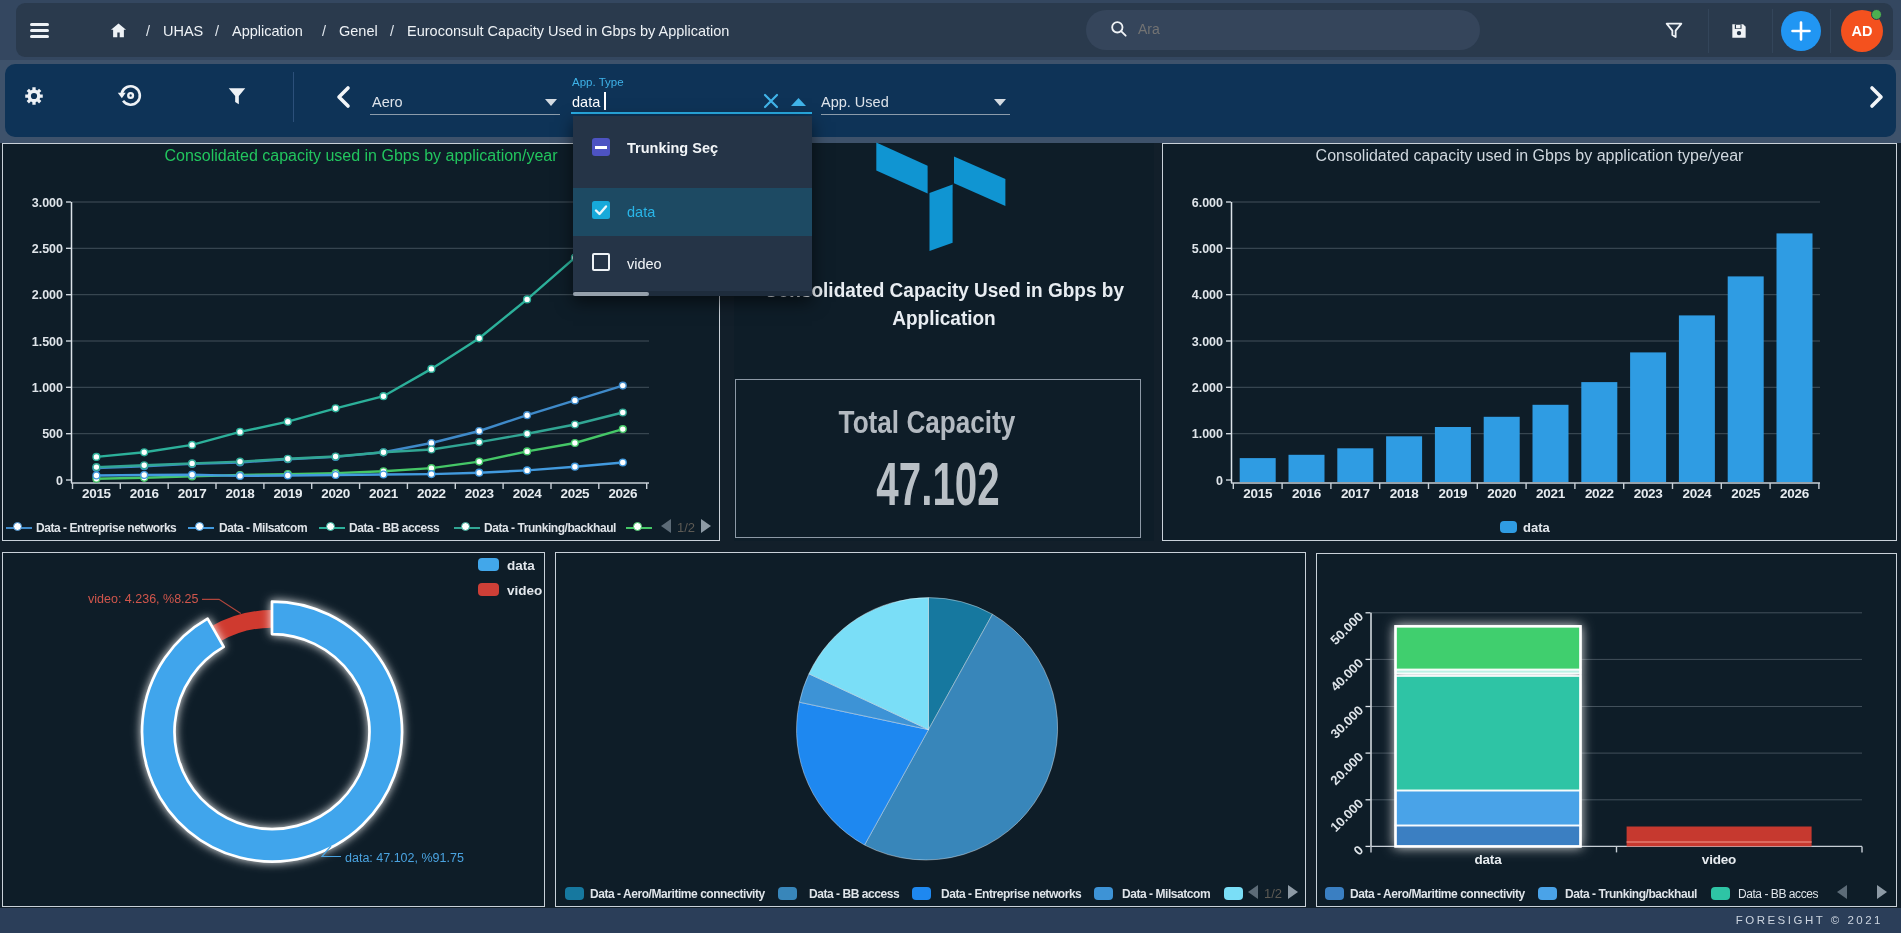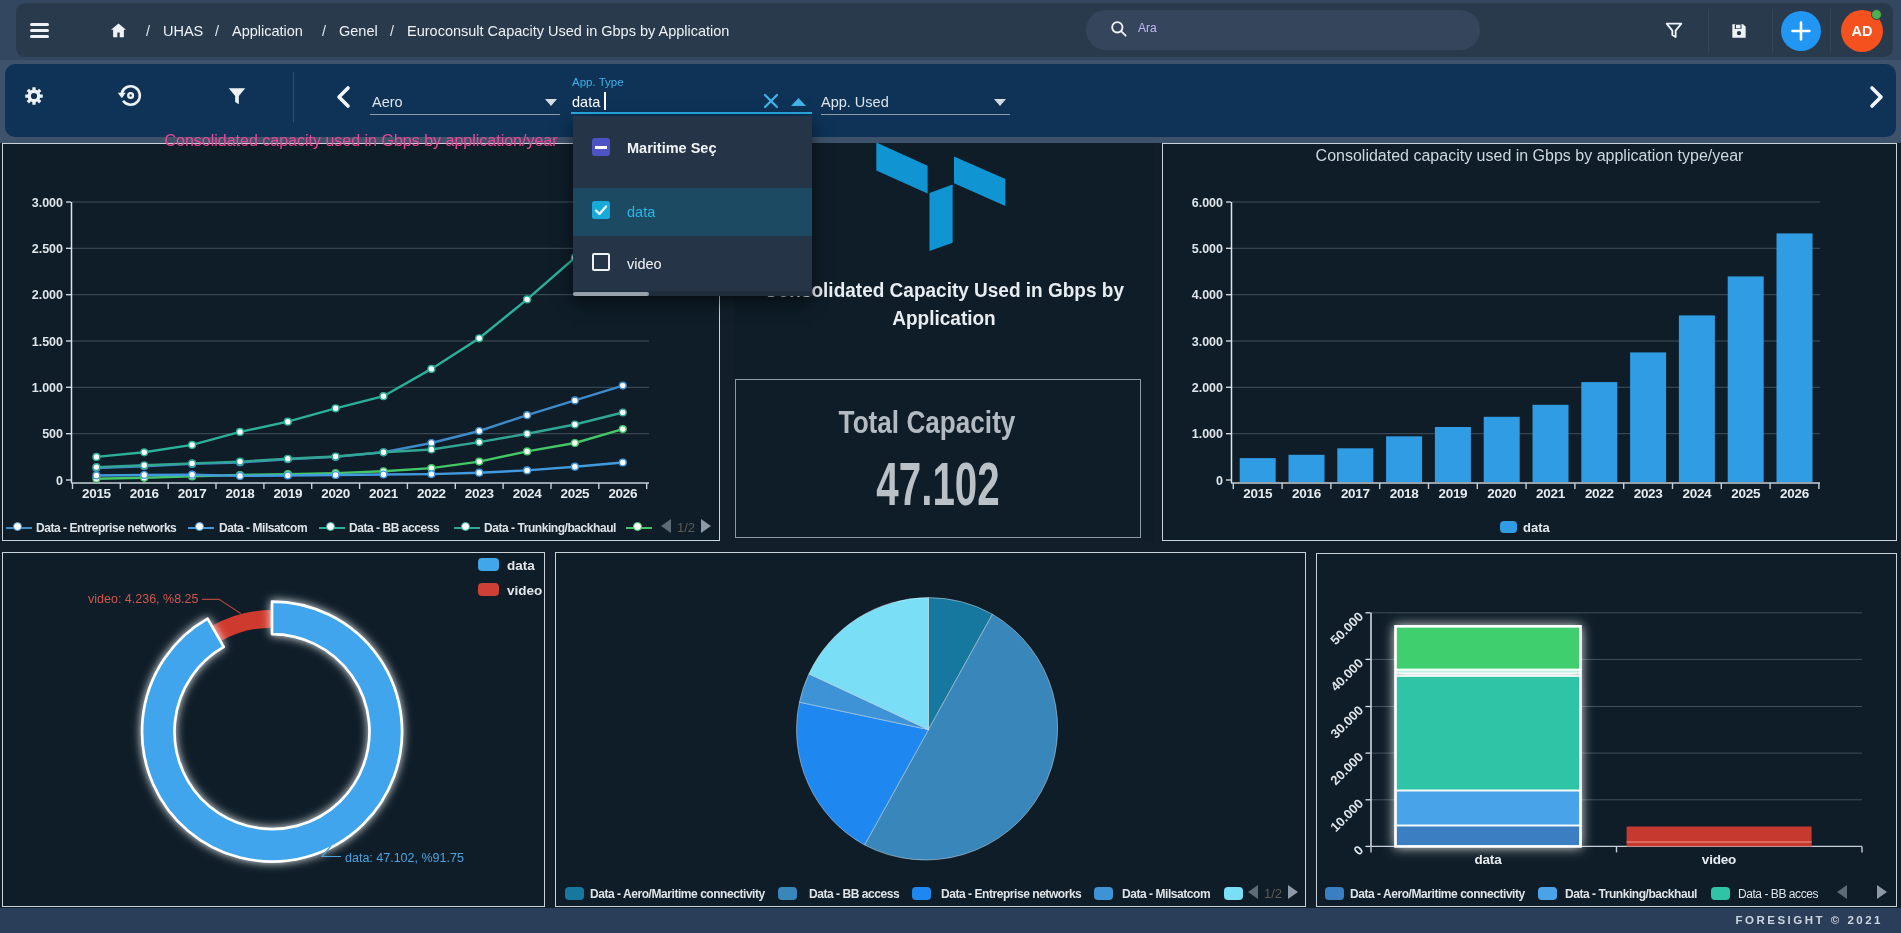--- a/index.html
+++ b/index.html
@@ -28,21 +28,21 @@
     <span class="abs" style="left:339px">Genel</span>
     <span class="abs" style="left:390px;color:#dfe5ec">/</span>
     <span class="abs" style="left:407px">Euroconsult Capacity Used in Gbps by Application</span>
   </div>
 
 <div class="abs" style="left:1086px;top:10px;width:394px;height:40px;background:#35455b;border-radius:20px"></div>
 <svg class="abs" style="left:1109px;top:19px" width="20" height="20" viewBox="0 0 24 24">
     <circle cx="10" cy="10" r="6.2" fill="none" stroke="#f0f3f6" stroke-width="2.2"></circle>
     <path d="M14.8 14.8 20 20" stroke="#f0f3f6" stroke-width="2.2" stroke-linecap="round"></path>
   </svg>
-<div class="abs" style="left:1138px;top:21px;font-size:12px;color:#c4b5fd">Ara</div>
+<div class="abs" style="left:1138px;top:21px;font-size:14px;color:#737373">Ara</div>
 
 <svg class="abs" style="left:1663px;top:20px" width="22" height="22" viewBox="0 0 24 24">
     <path d="M4 4h16l-6.2 7.6v6.9l-3.6-2.2v-4.7z" fill="none" stroke="#eef2f6" stroke-width="2" stroke-linejoin="round"></path>
   </svg>
 <div class="abs" style="left:1708px;top:9px;width:1px;height:44px;background:#33455a"></div>
 <svg class="abs" style="left:1729px;top:21px" width="20" height="20" viewBox="0 0 24 24">
     <path d="M4 4h13l3 3v13H4z" fill="#f0f3f6"></path>
     <circle cx="12" cy="14.5" r="2.6" fill="#253649"></circle>
     <rect x="7" y="4" width="8" height="5.5" fill="#253649"></rect>
     <rect x="8.4" y="4.8" width="5.4" height="4" fill="#f0f3f6"></rect>
@@ -99,21 +99,21 @@
 <div class="abs" style="left:821px;top:114px;width:189px;height:1px;background:#8c9cab"></div>
 <svg class="abs" style="left:994px;top:99px" width="12" height="7" viewBox="0 0 12 7">
     <path d="M0 0h12L6 7z" fill="#d4dbe2"></path>
   </svg>
 
 <svg class="abs" style="left:1868px;top:86px" width="18" height="22" viewBox="0 0 18 22">
     <path d="M4 2l9 9-9 9" fill="none" stroke="#f2f5f8" stroke-width="3.6" stroke-linecap="round" stroke-linejoin="round"></path>
   </svg>
 
 <div class="panel" style="left:2px;top:143px;width:718px;height:398px"></div>
-<div class="abs" style="left:2px;top:132px;width:718px;text-align:center;font-size:16px;color:#ec4899">Consolidated capacity used in Gbps by application/year</div>
+<div class="abs" style="left:2px;top:147px;width:718px;text-align:center;font-size:16px;color:#22c55e">Consolidated capacity used in Gbps by application/year</div>
 <svg class="abs" style="left:0;top:0" width="720" height="545" viewBox="0 0 720 545">
   <g stroke="#42505b" stroke-width="1">
     <line x1="71" y1="202" x2="649" y2="202"></line>
       <line x1="71" y1="248.3" x2="649" y2="248.3"></line>
       <line x1="71" y1="294.7" x2="649" y2="294.7"></line>
       <line x1="71" y1="341" x2="649" y2="341"></line>
       <line x1="71" y1="387.3" x2="649" y2="387.3"></line>
       <line x1="71" y1="433.7" x2="649" y2="433.7"></line>
   </g>
   <line x1="71.5" y1="202" x2="71.5" y2="483" stroke="#dce3e9" stroke-width="1.5"></line>
@@ -453,27 +453,27 @@
     <span class="abs" style="left:1538px;top:887px;width:19px;height:13px;border-radius:4px;background:#4aa3e8"></span>
     <span class="abs" style="left:1565px;top:887px;font-size:12px;font-weight:bold;color:#dfe4e9;letter-spacing:-0.45px;white-space:nowrap">Data - Trunking/backhaul</span>
     <span class="abs" style="left:1711px;top:887px;width:19px;height:13px;border-radius:4px;background:#2ec4a5"></span>
     <span class="abs" style="left:1738px;top:887px;font-size:12px;font-weight:normal;color:#dfe4e9;letter-spacing:-0.45px;white-space:nowrap">Data - BB acces</span>
     <span class="abs" style="left:1837px;top:885px;width:0;height:0;border-top:7px solid transparent;border-bottom:7px solid transparent;border-right:10px solid #5c6b77"></span>
     <span class="abs" style="left:1853px;top:928px;font-size:13px;color:#5d5a54">1/3</span>
     <span class="abs" style="left:1877px;top:885px;width:0;height:0;border-top:7px solid transparent;border-bottom:7px solid transparent;border-left:10px solid #8d9aa5"></span>
   </div>
 
 <div class="abs" style="left:0;top:908px;width:1901px;height:25px;background:#2b3e59"></div>
-<div class="abs" style="left:0;top:914px;width:1883px;text-align:right;font-size:11.5px;font-weight:bold;letter-spacing:2.5px;color:#cdd5e0">FORESIGHT © 2021</div>
+<div class="abs" style="left:0;top:914px;width:1883px;text-align:right;font-size:11.5px;font-weight:normal;letter-spacing:2.5px;color:#cdd5e0">FORESIGHT © 2021</div>
 
 <div class="abs" style="left:573px;top:116px;width:239px;height:180px;background:#253447;box-shadow:0 6px 16px rgba(0,0,0,.55);z-index:50">
   <div class="abs" style="left:0;top:72px;width:239px;height:48px;background:#1d4a63"></div>
   <div class="abs" style="left:19px;top:22px;width:18px;height:18px;background:#4d53c2;border-radius:3px"></div>
   <div class="abs" style="left:22px;top:30px;width:12px;height:2.5px;background:#fff"></div>
-  <div class="abs" style="left:54px;top:24px;font-size:14.5px;font-weight:bold;color:#f2f5f8">Maritime Seç</div>
+  <div class="abs" style="left:54px;top:24px;font-size:14.5px;font-weight:bold;color:#f2f5f8">Trunking Seç</div>
   <svg class="abs" style="left:19px;top:85px" width="18" height="18" viewBox="0 0 18 18">
       <rect width="18" height="18" rx="2.5" fill="#17a9da"></rect>
       <path d="M4 9.5 7.5 13 14 5.5" fill="none" stroke="#eaf6fb" stroke-width="2.4" stroke-linecap="round" stroke-linejoin="round"></path>
     </svg>
   <div class="abs" style="left:54px;top:88px;font-size:14.5px;color:#29b6e8">data</div>
   <div class="abs" style="left:19px;top:137px;width:18px;height:18px;border:2px solid #eef2f6;border-radius:2px"></div>
   <div class="abs" style="left:0;top:175px;width:239px;height:5px;background:#1e2c3c"></div>
   <div class="abs" style="left:0;top:175.5px;width:76px;height:4.5px;background:#95a0ab;border-radius:2px"></div>
   <div class="abs" style="left:54px;top:140px;font-size:14.5px;color:#f2f5f8">video</div>
 </div>

